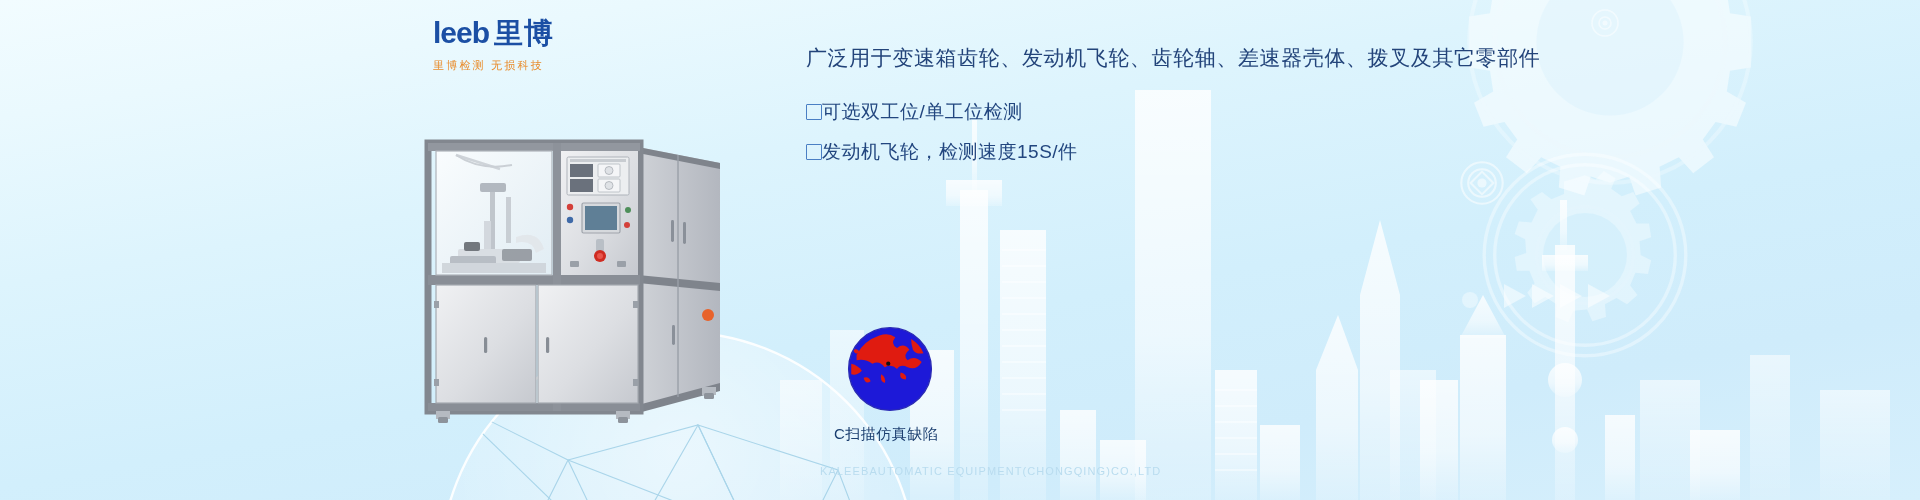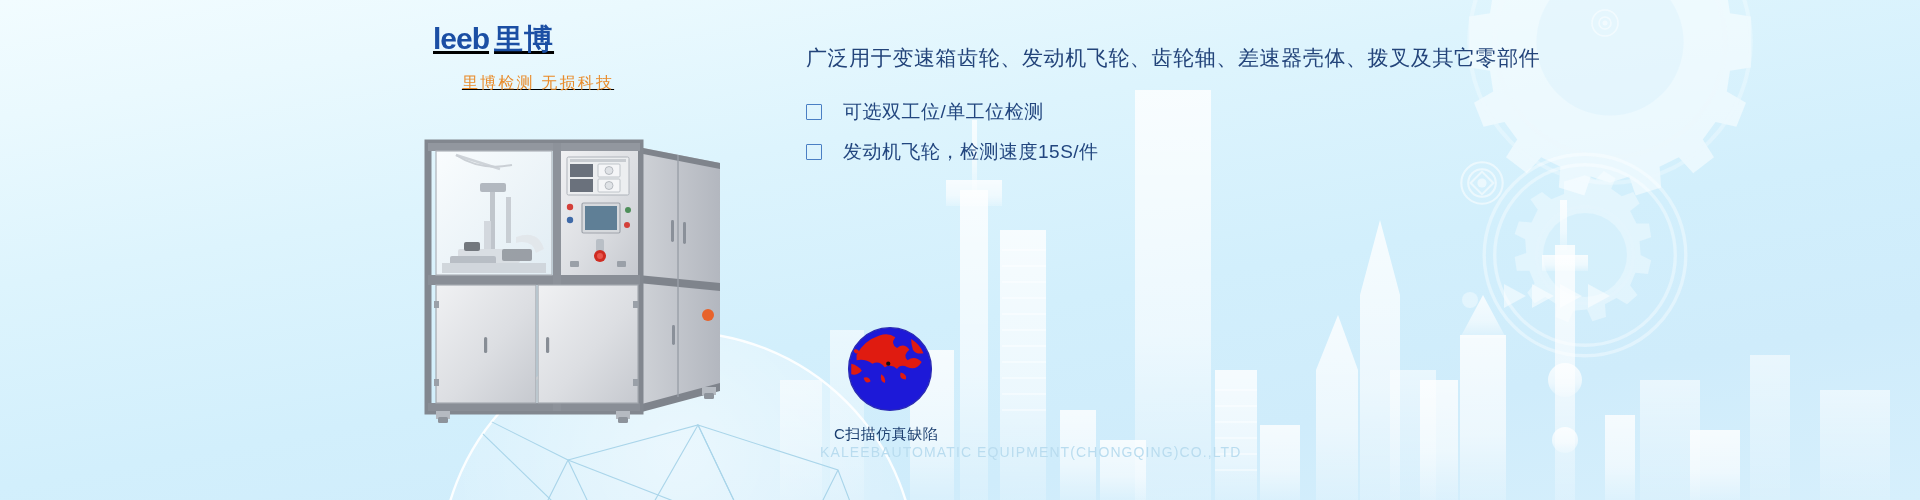--- a/index.html
+++ b/index.html
@@ -30,33 +30,33 @@
   .gear-small-right { top:160px;   right:415px; width:46px;  height:46px;  opacity:.55; }
   .gear-tiny-top    { top:8px;     right:300px; width:30px;  height:30px;  opacity:.5; }
   .arrows-right     { top:276px;   right:280px; width:140px; height:40px;  opacity:.55; }
   .dot-right        { top:290px;   right:440px; width:20px;  height:20px;  opacity:.45; }
 
   .skyline { left:760px; bottom:0; width:1160px; height:420px; opacity:1; }
   .globe   { left:318px; top:330px; width:720px; height:400px; }
 
   
   .logo {
-    position:absolute; left:433px; top:24px;
-    width:210px; height:48px;text-decoration:underline;
+    position:absolute; left:433px; top:18px;
+    width:210px; height:48px;
   }
   .logo-main {
     font-size:30px; font-weight:bold; letter-spacing:-1px;
     color:#1b4fa4; line-height:30px; white-space:nowrap;
     font-family:"Liberation Sans","DejaVu Sans",sans-serif;
   }
   .logo-main .cn { font-size:29px; margin-left:5px; letter-spacing:1px; }
   .logo-sub {
-    margin-top:19px;
-    font-size:16px; letter-spacing:2.2px;
-    color:#e98b2a; white-space:nowrap;text-align:center;
+    margin-top:10px;
+    font-size:11px; letter-spacing:2.2px;
+    color:#e98b2a; white-space:nowrap;
   }
 
   
   .machine {
     position:absolute; left:420px; top:125px;
     width:330px; height:300px;
   }
 
   
   .content { position:absolute; left:806px; top:44px; width:1000px; }
@@ -77,38 +77,37 @@
     height:40px;
   }
   .checkbox {
     width:16px; height:16px;
     border:1.6px solid #4a7fc4;
     border-radius:1px;
     background:transparent;
     flex:0 0 auto;
   }
   .feature-label {
-    margin-left:21px;
     font-size:19px; color:#22467f; letter-spacing:.5px;
     white-space:nowrap;
   }
 
   
   .cscan { position:absolute; left:834px; top:325px; width:180px; }
   .cscan-img { width:88px; height:88px; margin-left:12px; display:block; }
   .cscan-caption {
     margin-top:12px;
     font-size:15px; color:#1c3f70; letter-spacing:.5px;
     white-space:nowrap;
   }
 
   
   .footer {
-    position:absolute; left:820px; top:444px;
-    font-size:14px; letter-spacing:1.1px;
+    position:absolute; left:820px; top:465px;
+    font-size:11px; letter-spacing:1.1px;
     color:#b9dcef;
     white-space:nowrap;
   }
 </style>
 </head>
 <body>
 
 <div class="banner">
 
   <svg class="bg-layer gear-top-right" viewBox="0 0 200 200">

